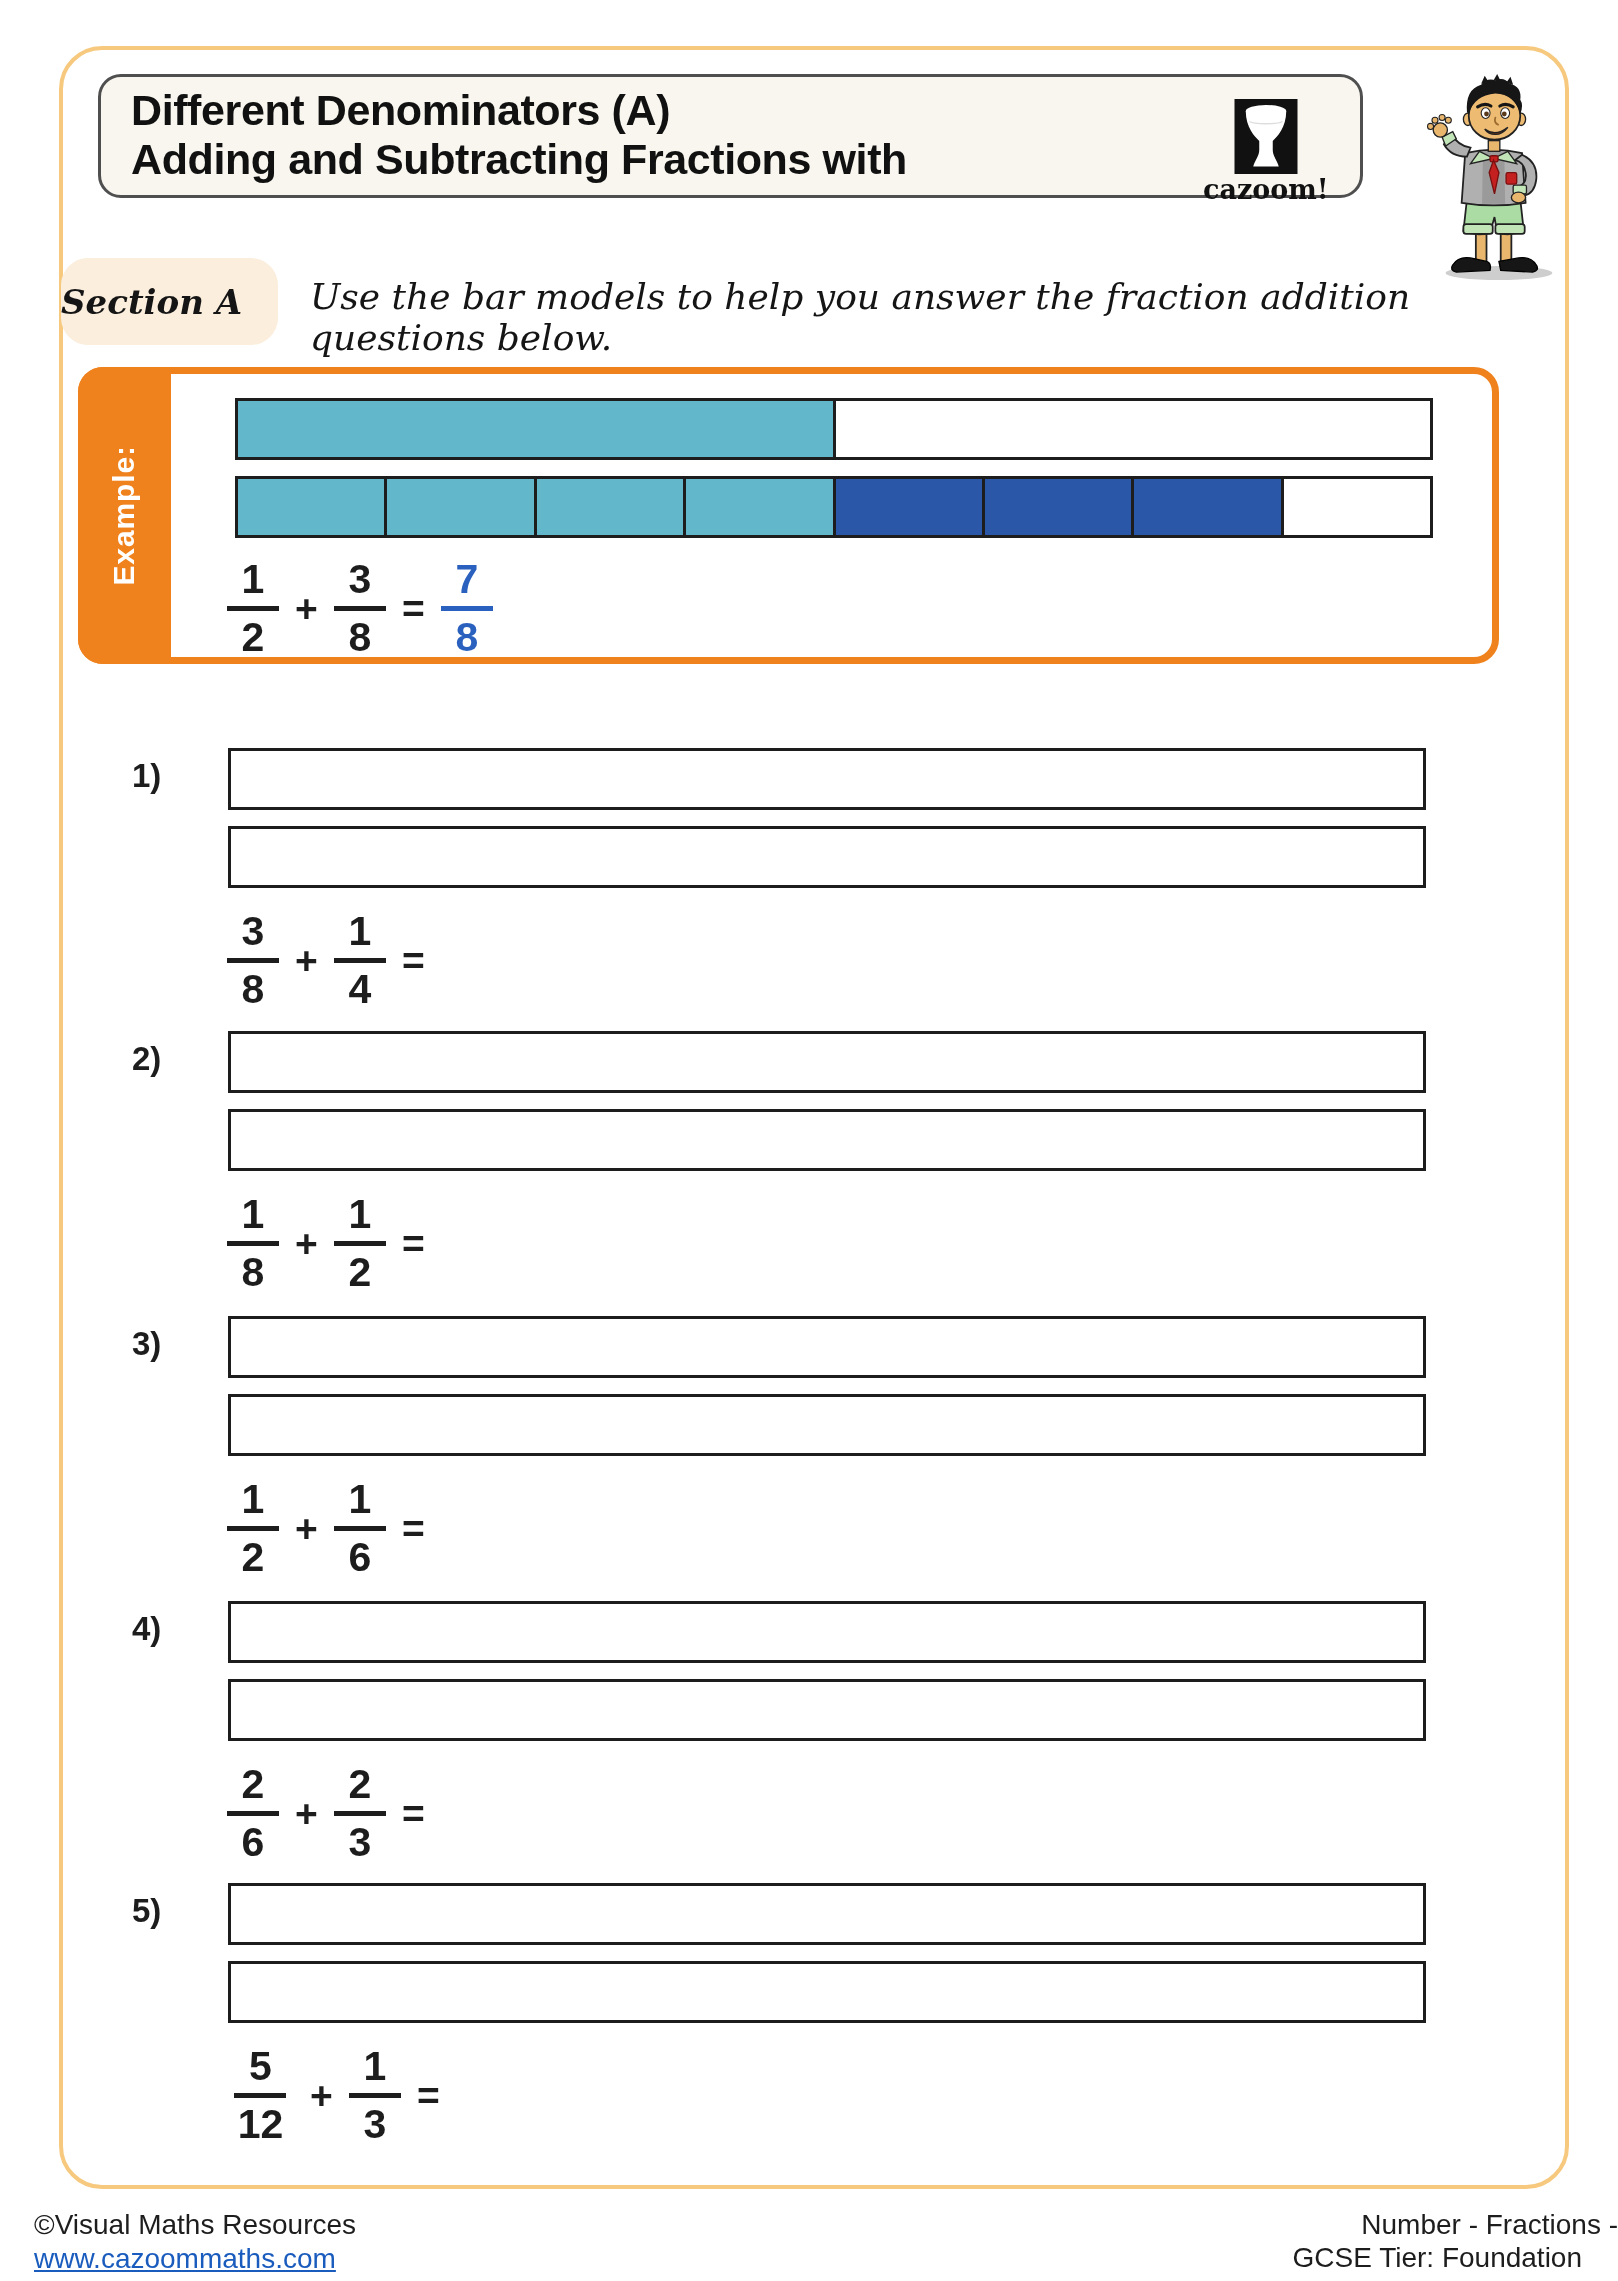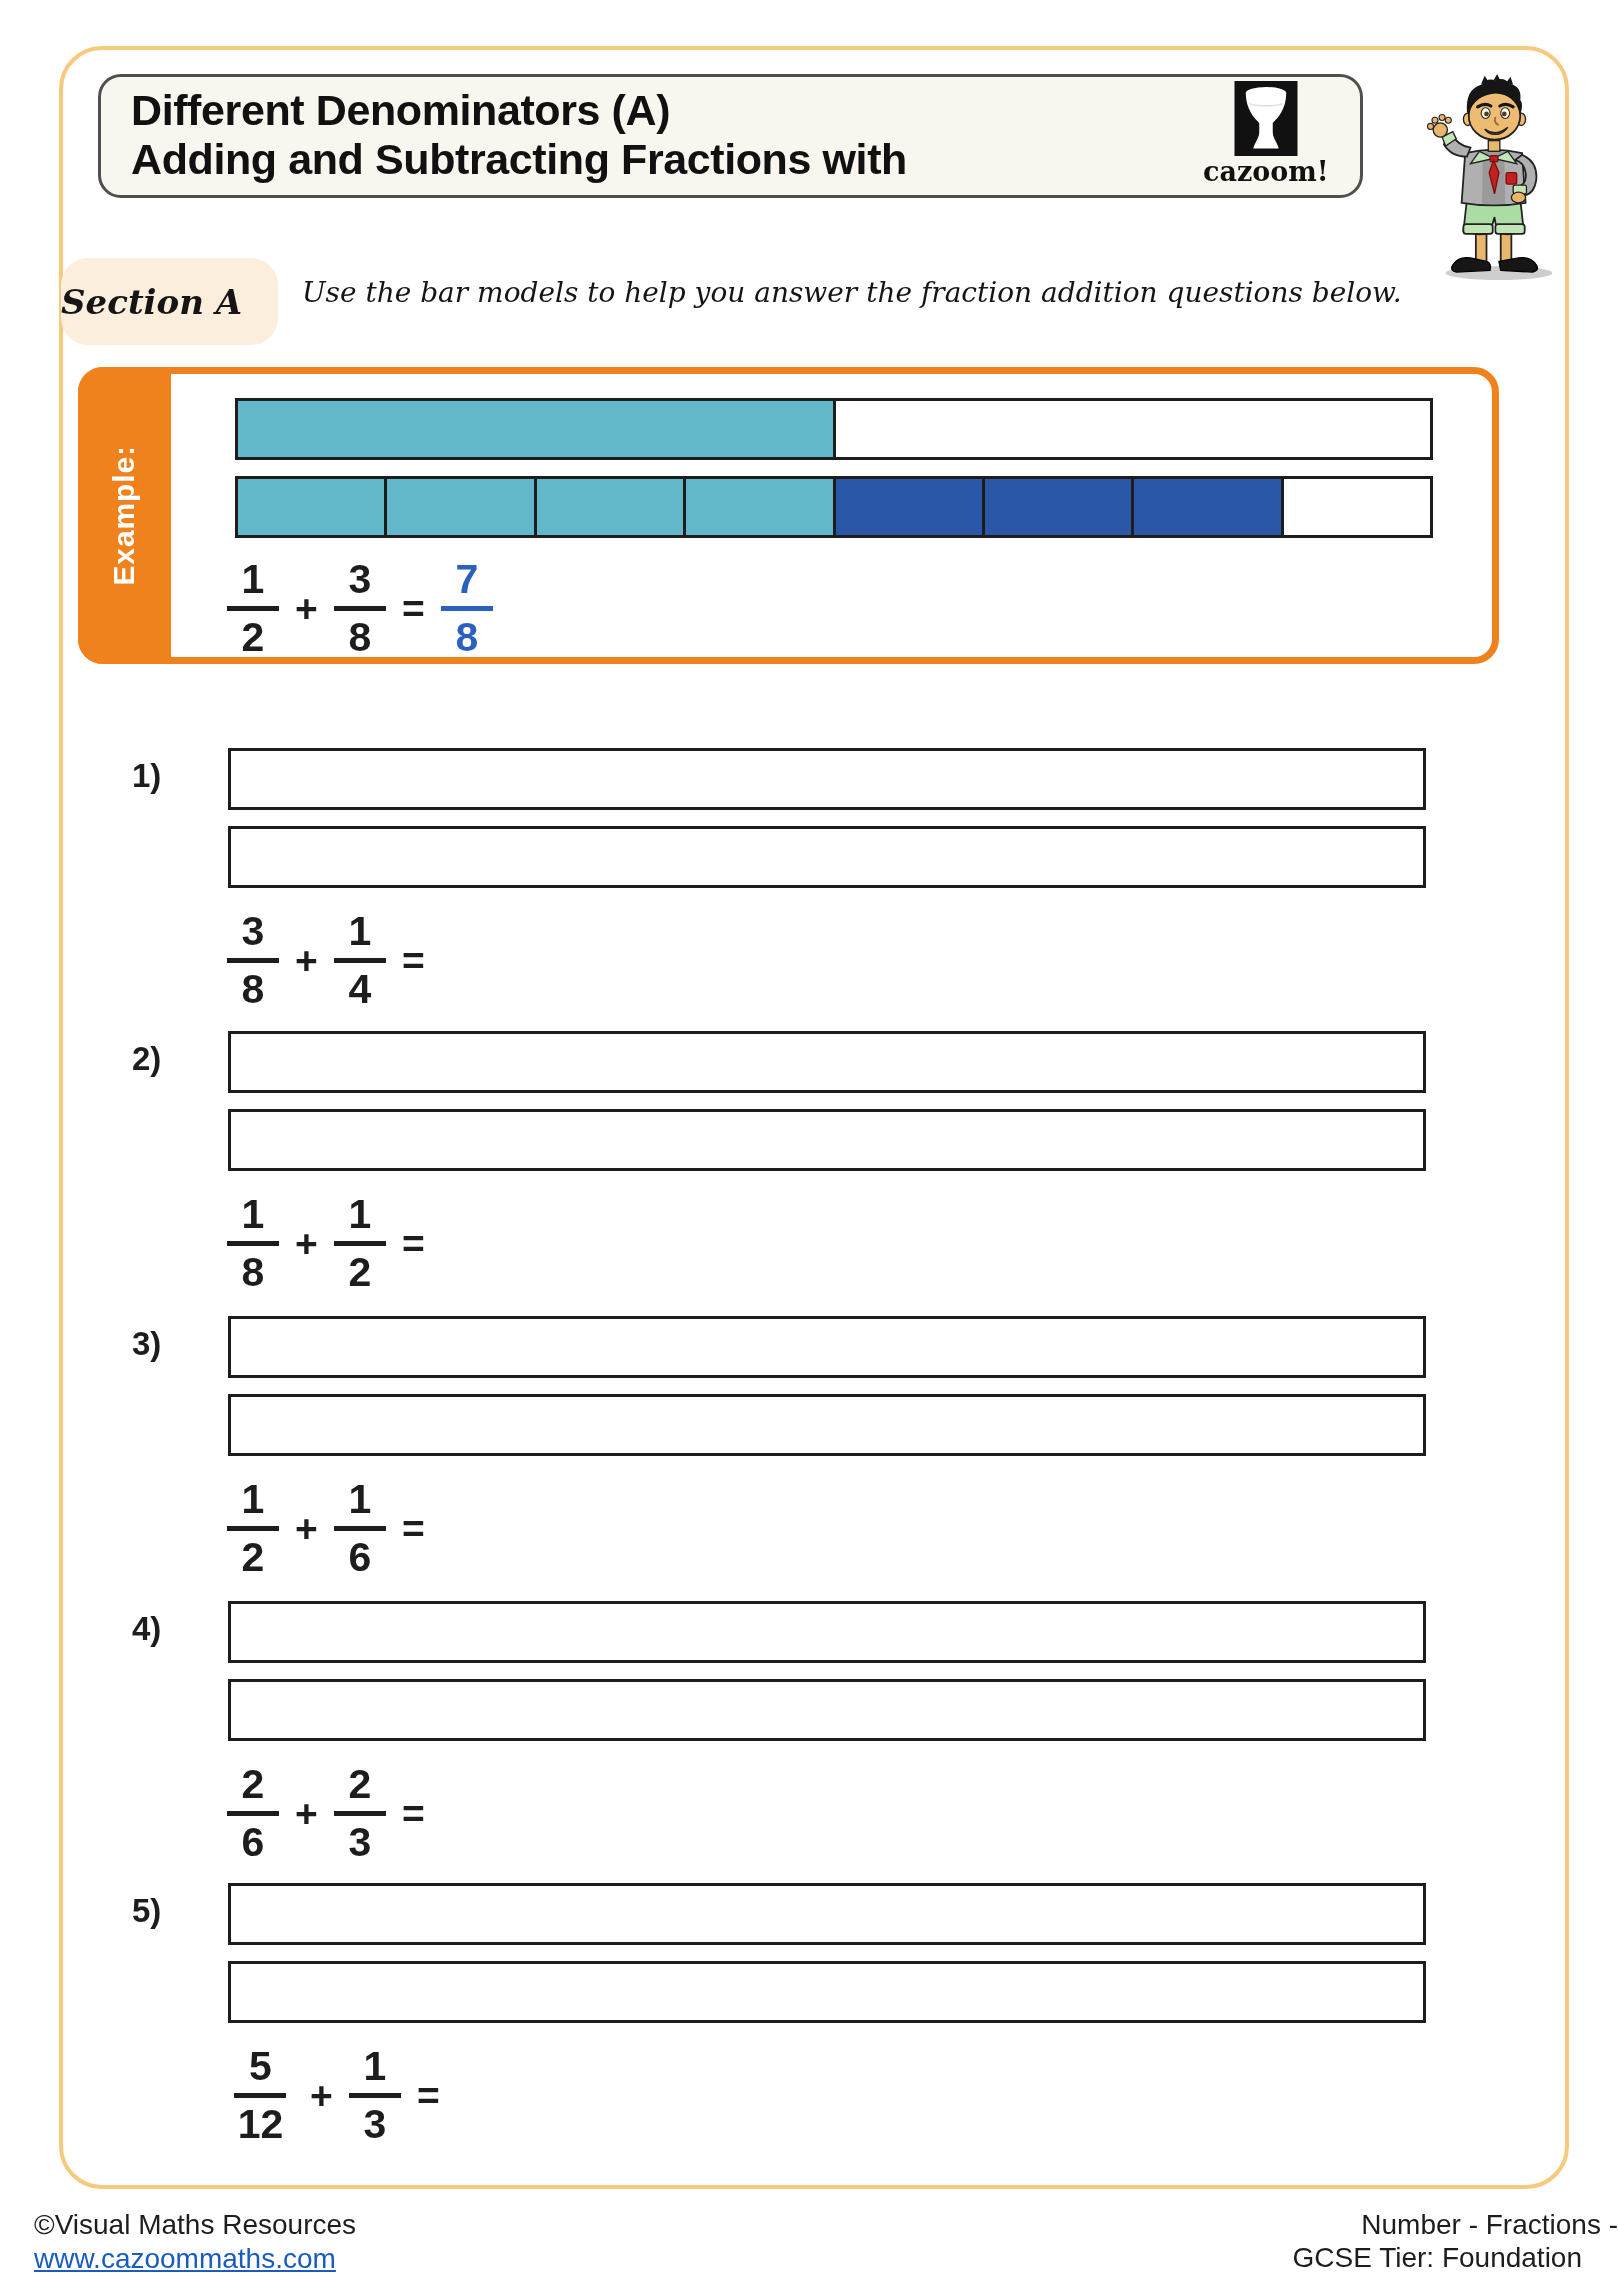--- a/index.html
+++ b/index.html
@@ -16,41 +16,41 @@
   .header-box{
     position:absolute;left:98px;top:74px;width:1265px;height:124px;
     background:#F8F6EE;border:3.6px solid #4F4F4F;border-radius:23px;
     box-sizing:border-box;z-index:1;
   }
   .page-title{
     position:absolute;left:30px;top:9px;
     font-size:43px;line-height:49px;font-weight:bold;color:#111;
     letter-spacing:-0.4px;
   }
-  .logo-block{position:absolute;right:32px;top:4px;width:125px;text-align:center;}
+  .logo-block{position:absolute;right:32px;top:22px;width:125px;text-align:center;}
   .logo-square{display:block;margin:0 auto;}
   .logo-word{
     display:block;margin-top:0px;
     font-family:"DejaVu Serif",serif;font-weight:bold;font-size:27px;color:#111;
   }
   
   .mascot{position:absolute;left:1419px;top:73px;width:151px;height:209px;z-index:2;}
   
   .section-badge{
     position:absolute;left:61px;top:258px;width:217px;height:87px;
     background:#FBEEDC;border-radius:27px;z-index:1;
     display:flex;align-items:center;
   }
   .section-badge span{
     font-family:"DejaVu Serif",serif;font-style:italic;font-weight:bold;
     font-size:34px;color:#151515;
   }
   .section-instruction{
-    position:absolute;left:302px;top:276px;width:1176px;z-index:1;
-    font-family:"DejaVu Serif",serif;font-style:italic;font-size:28px;color:#151515;
+    position:absolute;left:310px;top:276px;width:1176px;z-index:1;
+    font-family:"DejaVu Serif",serif;font-style:italic;font-size:36px;color:#151515;
   }
   
   .example-box{
     position:absolute;left:78px;top:367px;width:1421px;height:297px;
     border:7.1px solid var(--orange);border-radius:25px;background:#fff;
     box-sizing:border-box;z-index:1;
   }
   .example-tab{
     position:absolute;left:-7.1px;top:-7.1px;bottom:-7.1px;width:93px;
     background:var(--orange);border-radius:25px 0 0 25px;

